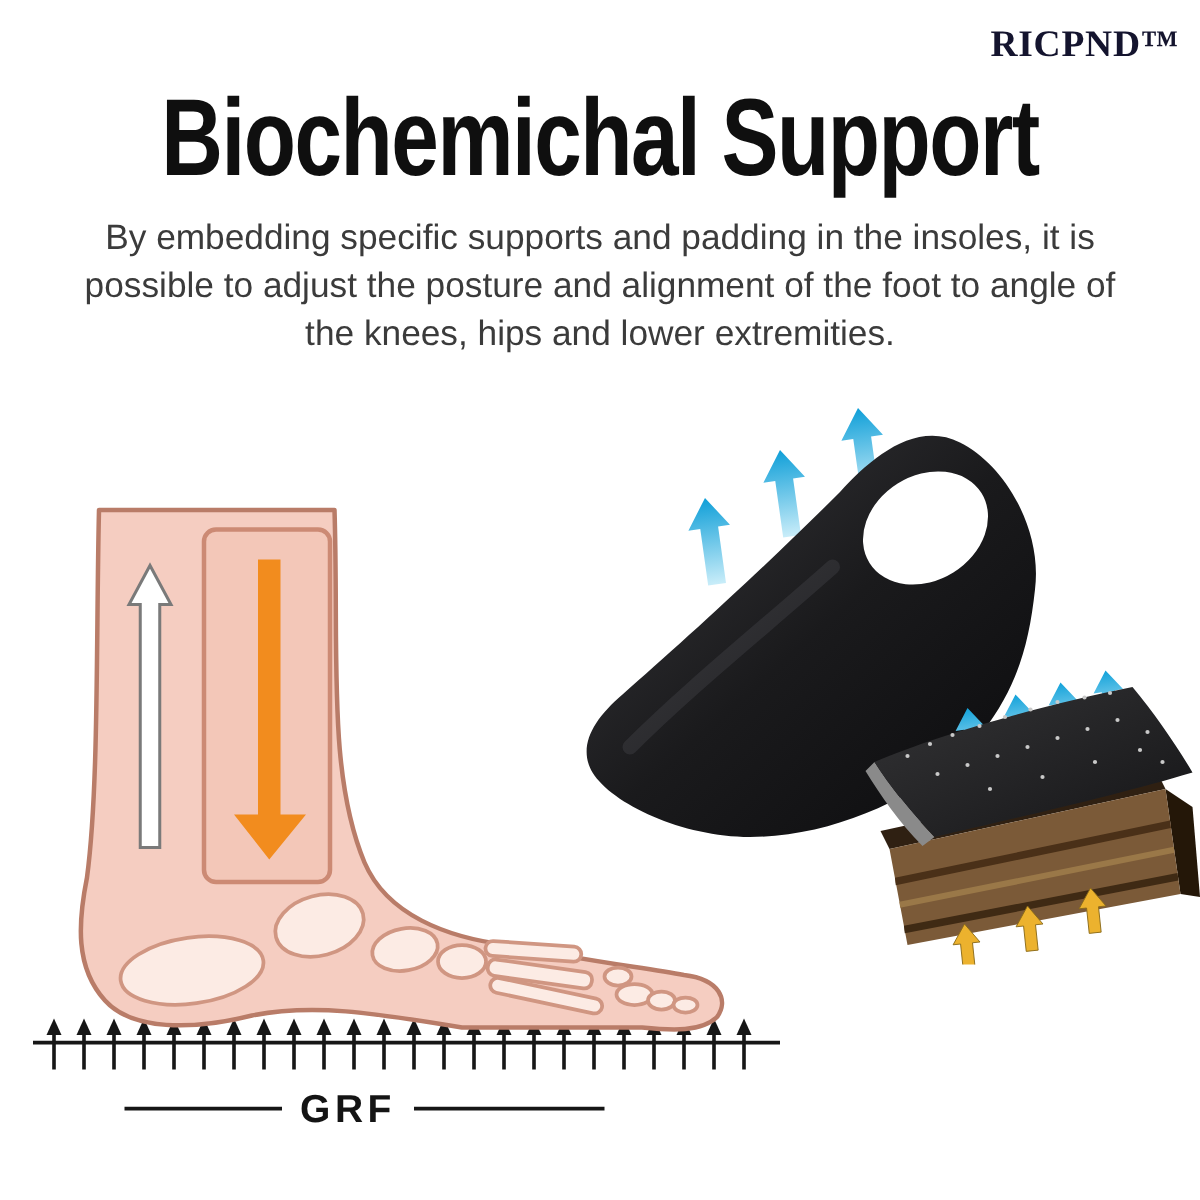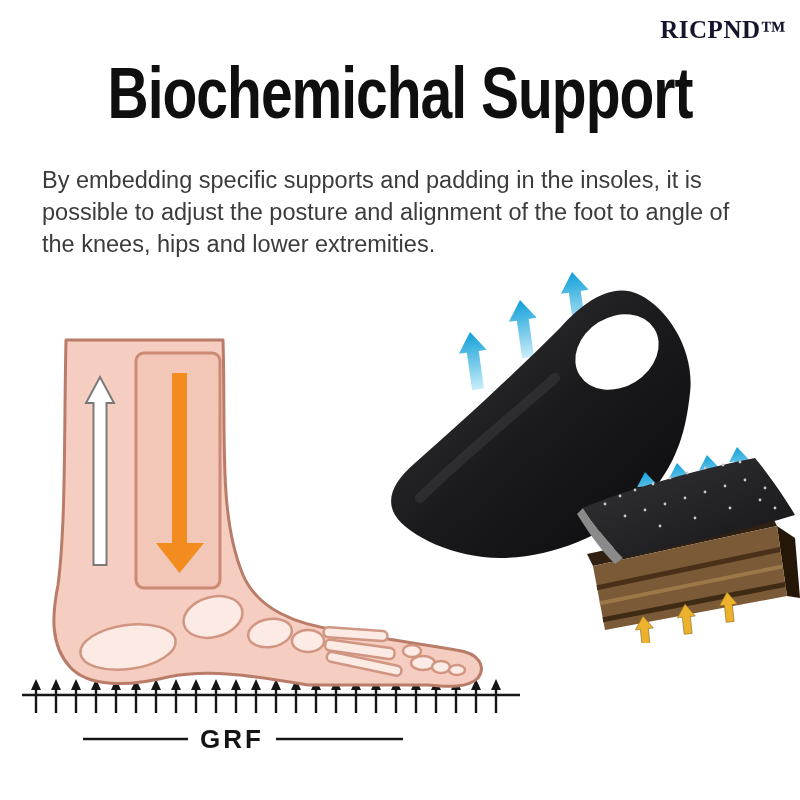--- a/index.html
+++ b/index.html
@@ -12,22 +12,22 @@
     font-family:"Liberation Serif", serif; font-weight:700;
     font-size:25px; color:#14142e; letter-spacing:.5px;
   }
   .headline {
     position:absolute; top:50px; left:0; width:100%; margin:0;
     text-align:center; font-size:57px; font-weight:900; color:#0f0f0f;
     letter-spacing:-1px; transform:scaleY(1.28); transform-origin:50% 0;
     font-family:"Liberation Sans", sans-serif;
   }
   .body-text {
-    position:absolute; top:165px; left:50%; transform:translateX(-50%);
-    width:716px; margin:0; text-align:left; font-size:23.5px;
+    position:absolute; top:143px; left:50%; transform:translateX(-50%);
+    width:716px; margin:0; text-align:center; font-size:23.5px;
     line-height:1.36; color:#3b3b3b;
   }
   .foot-svg   { position:absolute; left:8px;   top:295px; }
   .insole-svg { position:absolute; left:360px; top:258px; }
   .mat-svg    { position:absolute; left:565px; top:438px; }
   .grf-text {
     font-family:"Liberation Sans", sans-serif; font-weight:700;
     font-size:26px; letter-spacing:3px; fill:#141414; text-anchor:middle;
   }
 </style>

